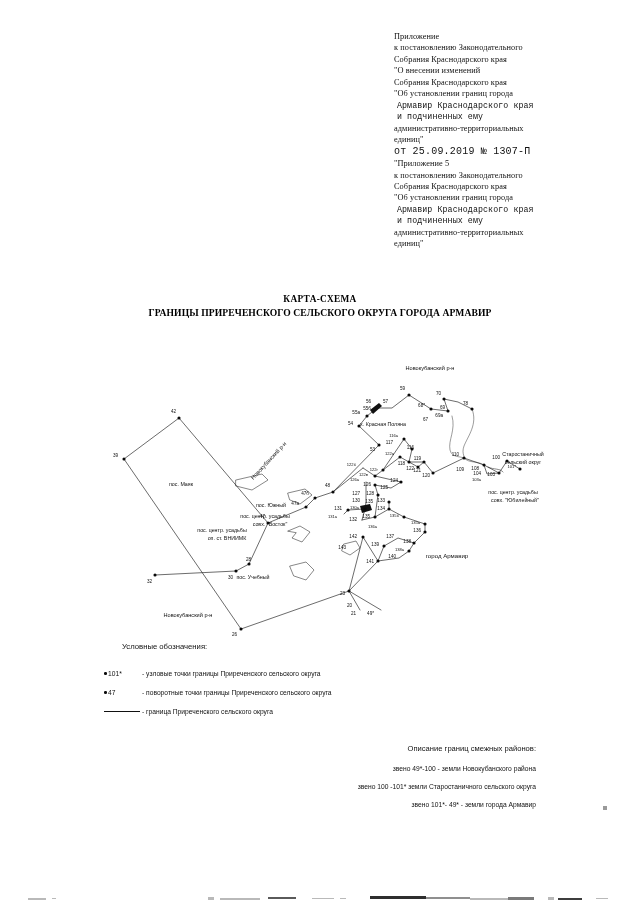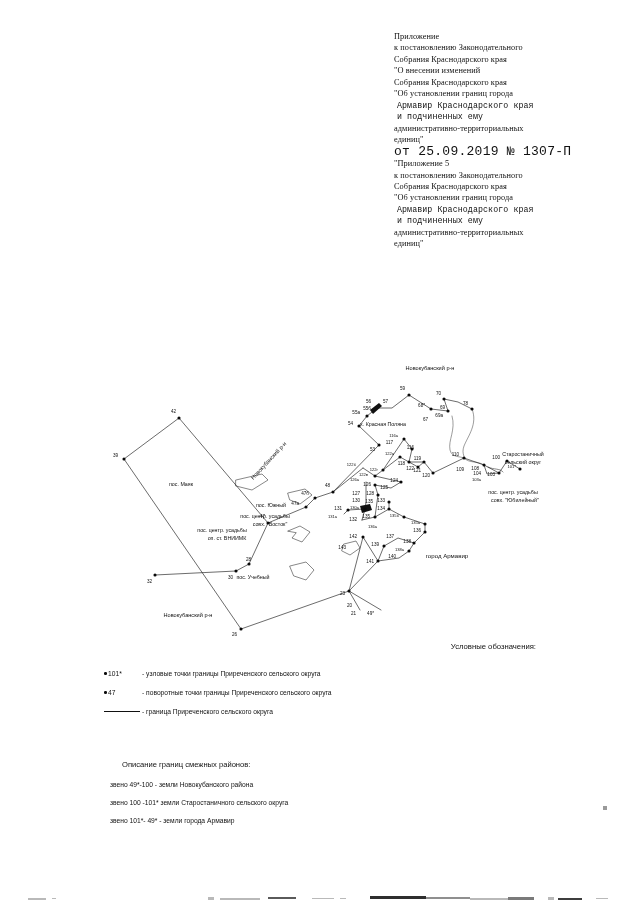--- a/index.html
+++ b/index.html
@@ -31,21 +31,21 @@
     font-family: "Liberation Serif", serif;
     font-size: 8.3px;
     line-height: 11.45px;
     color: #111;
     white-space: nowrap;
     letter-spacing: 0.01em;
   }
   .appx-line.indent-1 { padding-left: 3px; font-family: Liberation Mono, monospace; }
   .appx-date {
     font-family: "Liberation Mono", monospace;
-    font-size: 13px;
+    font-size: 10px;
     line-height: 12.6px;
     color: #111;
     white-space: nowrap;
     letter-spacing: 0.02em;
   }
 
   
   #title-block {
     position: absolute;
     left: 0;
@@ -134,21 +134,20 @@
     left: 96px;
     top: 642px;
     width: 440px;
   }
   .legend-heading {
     font-family: "Liberation Sans", sans-serif;
     font-size: 7.7px;
     color: #111;
     margin-bottom: 13px;
     padding-left: 26px;
-    text-align: right;
   }
   .legend-row {
     display: flex;
     align-items: center;
     height: 19px;
     font-family: "Liberation Sans", sans-serif;
     font-size: 6.7px;
     color: #111;
     white-space: nowrap;
   }
@@ -177,22 +176,23 @@
     width: 36px;
     height: 0;
     border-top: 1.05px solid #111;
   }
   .legend-text { color: #111; }
 
   
   #description {
     position: absolute;
     left: 96px;
-    top: 760px;
+    top: 744px;
     width: 440px;
+    text-align: right;
   }
   .desc-heading {
     font-family: "Liberation Sans", sans-serif;
     font-size: 7.6px;
     color: #111;
     padding-left: 26px;
     margin-bottom: 12px;
   }
   .desc-row {
     font-family: "Liberation Sans", sans-serif;
@@ -247,20 +247,24 @@
     <div class="appx-line">"Приложение 5</div>
     <div class="appx-line">к постановлению Законодательного</div>
     <div class="appx-line">Собрания Краснодарского края</div>
     <div class="appx-line">"Об установлении границ города</div>
     <div class="appx-line indent-1">Армавир Краснодарского края</div>
     <div class="appx-line indent-1">и подчиненных ему</div>
     <div class="appx-line">административно-территориальных</div>
     <div class="appx-line">единиц"</div>
   </div>
 
+  <div id="title-block">
+    <div class="doc-title">КАРТА-СХЕМА</div>
+    <div class="doc-subtitle">ГРАНИЦЫ ПРИРЕЧЕНСКОГО СЕЛЬСКОГО ОКРУГА ГОРОДА АРМАВИР</div>
+  </div>
 
   <div id="map-area">
     <svg id="map-svg" width="640" height="285" viewBox="0 0 640 285">
 
       <path class="bdy-line" d="M124,107 L179,66 L268,171"></path>
       <path class="bdy-line" d="M124,107 L241,277"></path>
       <path class="bdy-line" d="M241,277 L349,239"></path>
       <path class="bdy-line" d="M155,223 L236,219 L249,212"></path>
       <path class="bdy-line" d="M249,212 L268,171"></path>
 

